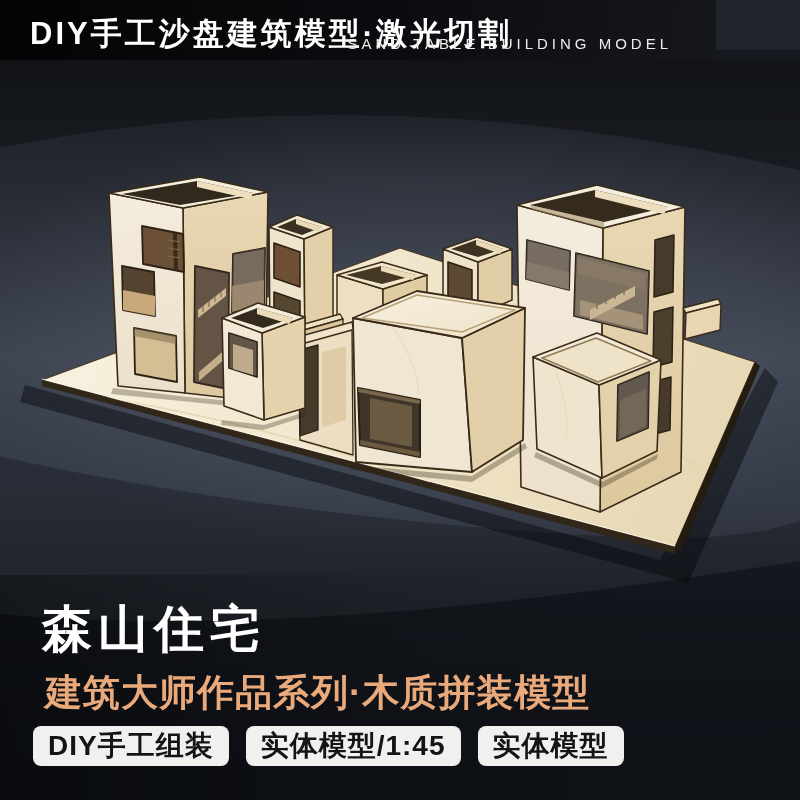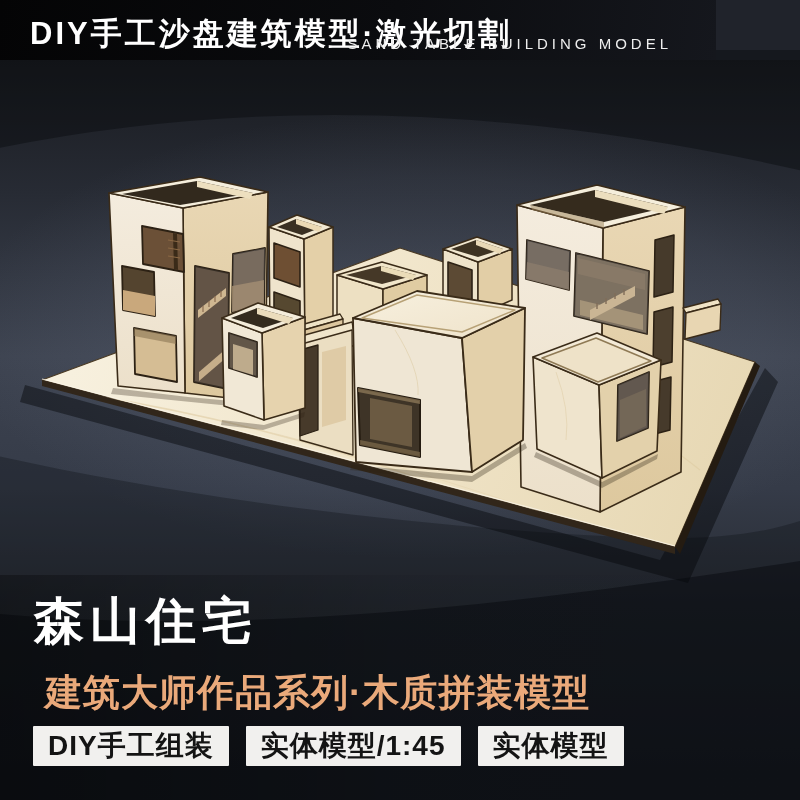--- a/index.html
+++ b/index.html
@@ -13,21 +13,21 @@
     color:#ffffff;letter-spacing:3px;white-space:nowrap;}
   .h-en{position:absolute;right:44px;top:35px;font-size:15px;font-weight:400;
     color:#ededed;letter-spacing:4px;white-space:nowrap;}
   
   .title{position:absolute;left:34px;top:588px;font-size:50px;font-weight:bold;
     color:#ffffff;letter-spacing:6px;white-space:nowrap;}
   .series{position:absolute;left:34px;top:668px;font-size:37px;font-weight:bold;
     color:#eaa97a;letter-spacing:1px;white-space:nowrap;margin-left:11px;}
   .badges{position:absolute;left:33px;top:726px;white-space:nowrap;}
   .badge{display:inline-block;background:#f1f0ee;color:#141414;font-size:28px;
-    font-weight:bold;line-height:32px;padding:4px 15px;border-radius:1px;
+    font-weight:bold;line-height:32px;padding:4px 15px;border-radius:8px;
     margin-right:17px;letter-spacing:1px;}
 </style>
 </head>
 <body>
 
 <div class="poster">
 
   <svg class="bg-svg" viewBox="0 0 800 800" xmlns="http://www.w3.org/2000/svg">
     <defs>
       <linearGradient id="bgGrad" x1="0" y1="60" x2="0" y2="800" gradientUnits="userSpaceOnUse">
@@ -220,20 +220,20 @@
       <path d="M 536,452 L 602,482 L 658,454 L 657,459 L 602,488 L 534,457 Z" fill="rgba(45,34,20,0.32)" stroke="none"></path>
     </g>
   </svg>
 
   <header class="header">
     <div class="h-cn">DIY手工沙盘建筑模型·激光切割</div>
     <div class="h-en">SAND TABLE BUILDING MODEL</div>
   </header>
 
   <div>
-    <h1 class="title" style="margin:0">森山住宅</h1>
+    <h1 class="title" style="margin:8px">森山住宅</h1>
     <div class="series">建筑大师作品系列·木质拼装模型</div>
     <div class="badges">
       <span class="badge">DIY手工组装</span><span class="badge">实体模型/1:45</span><span class="badge">实体模型</span>
     </div>
   </div>
 
 </div>
 
 </body></html>

